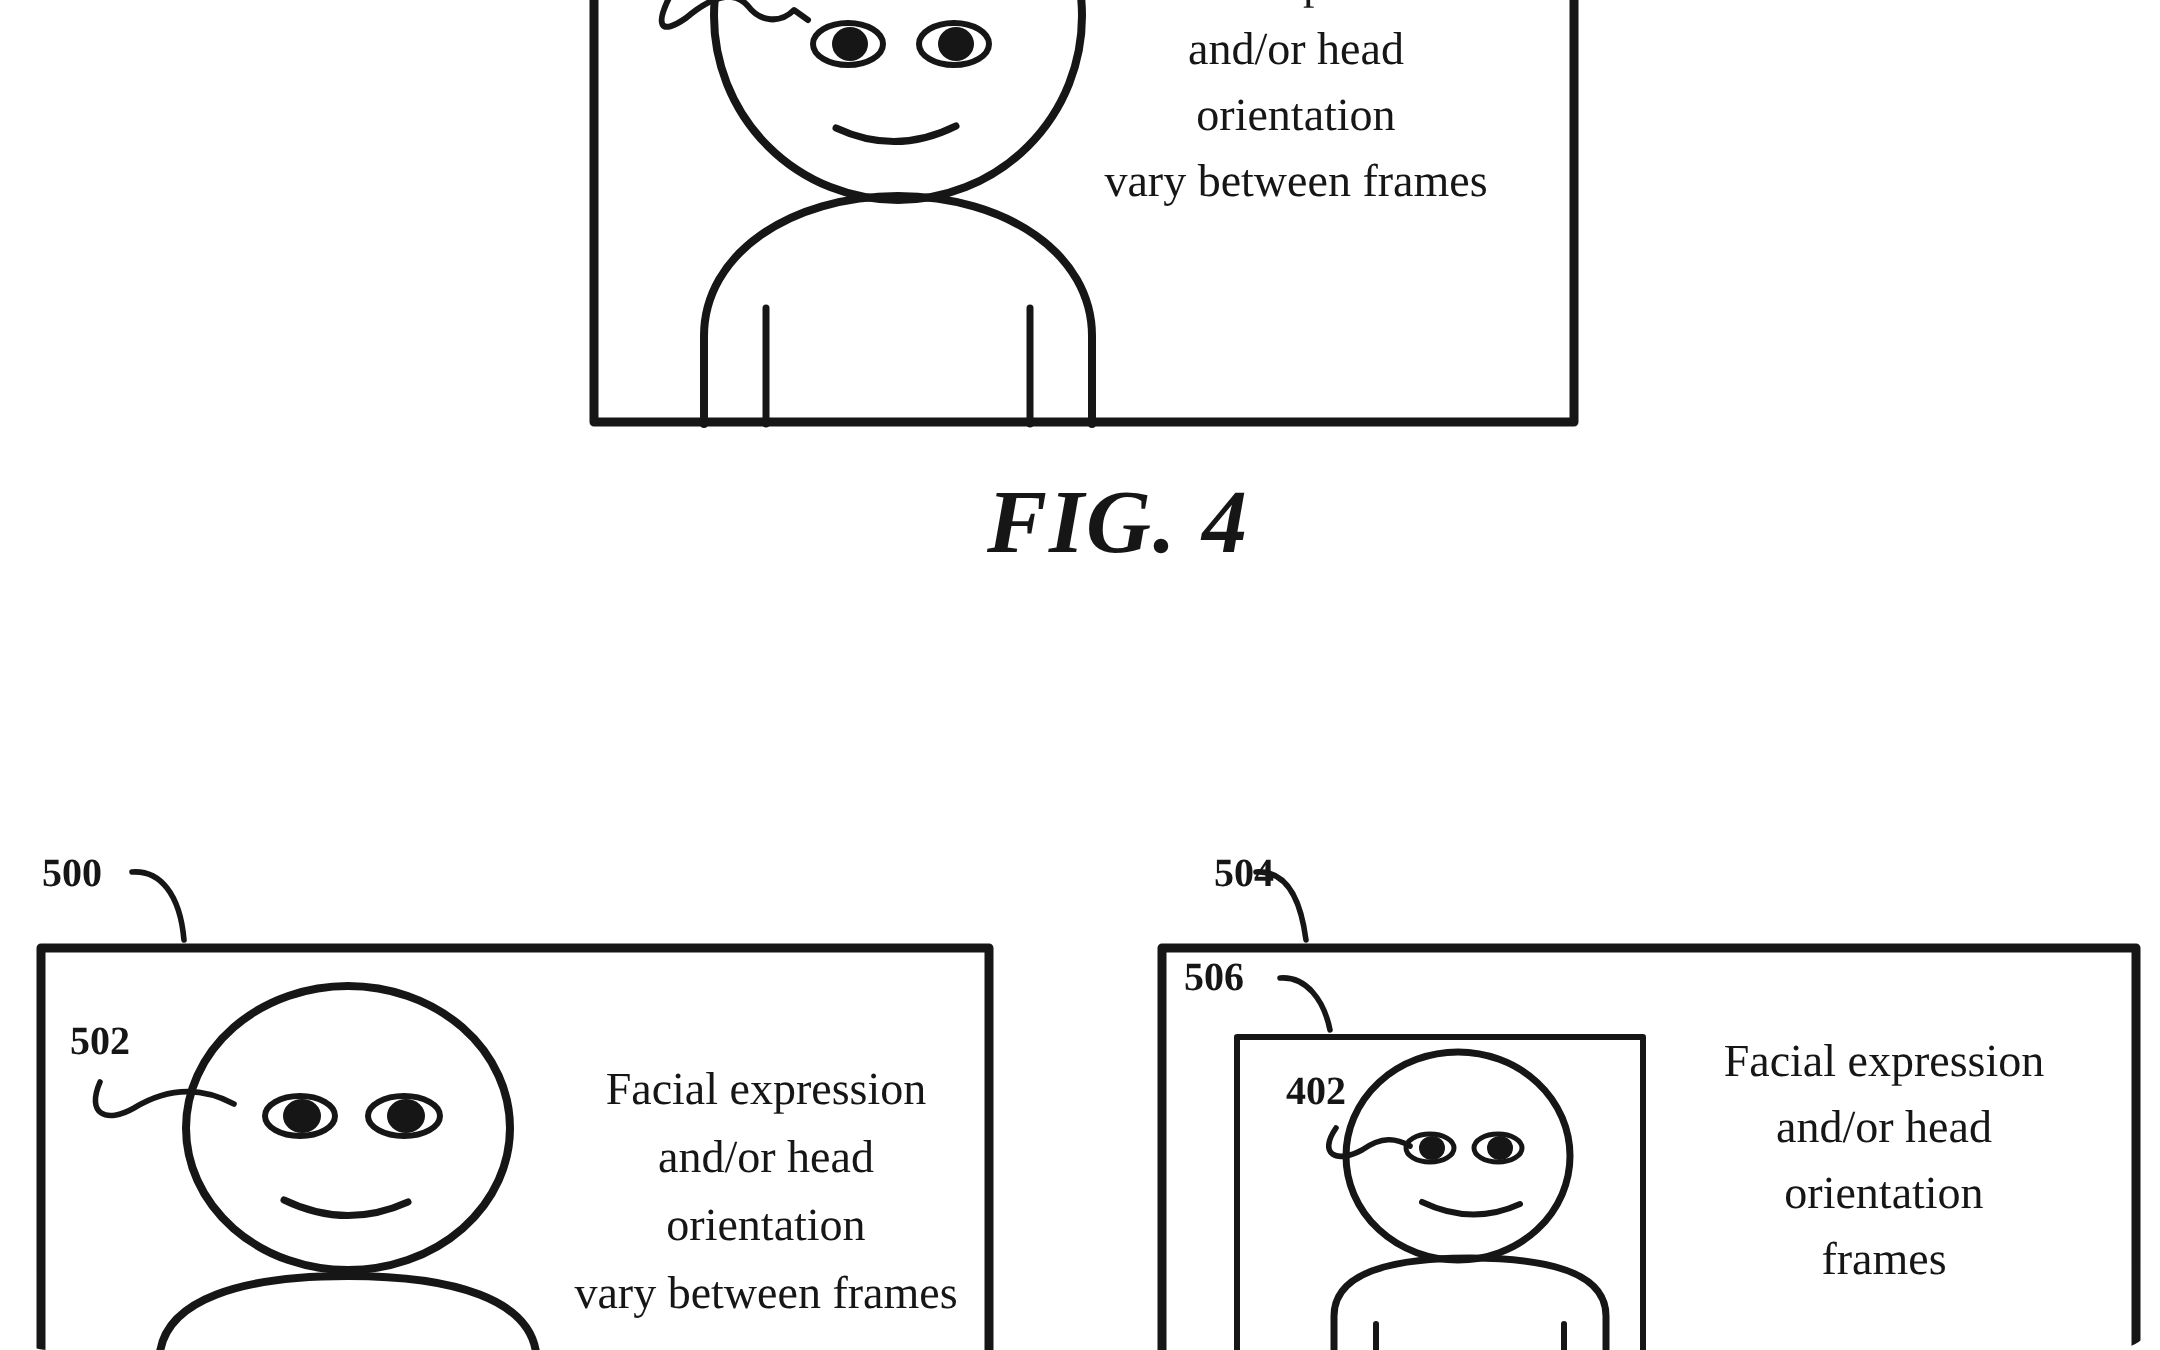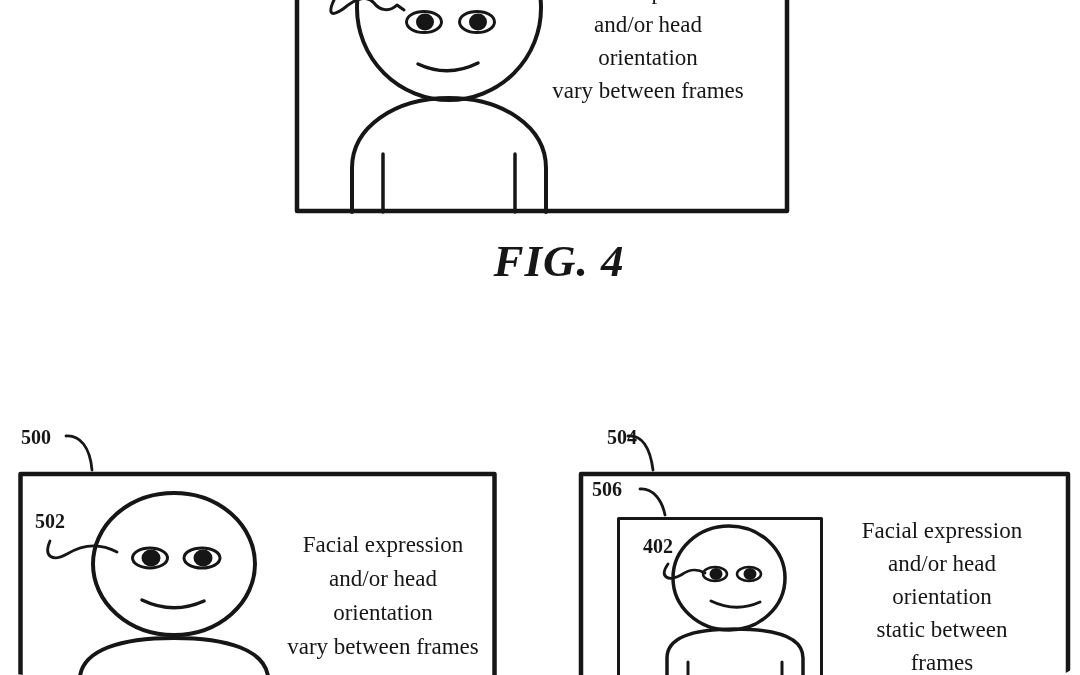--- a/index.html
+++ b/index.html
@@ -118,17 +118,16 @@
     <div>Facial expression</div>
     <div>and/or head</div>
     <div>orientation</div>
     <div>vary between frames</div>
   </div>
 
   <div class="caption" style="left:822px; top:514px; width:240px;">
     <div>Facial expression</div>
     <div>and/or head</div>
     <div>orientation</div>
-    <div>static between</div>
     <div>frames</div>
   </div>
 
 </div>
 
 </body></html>

